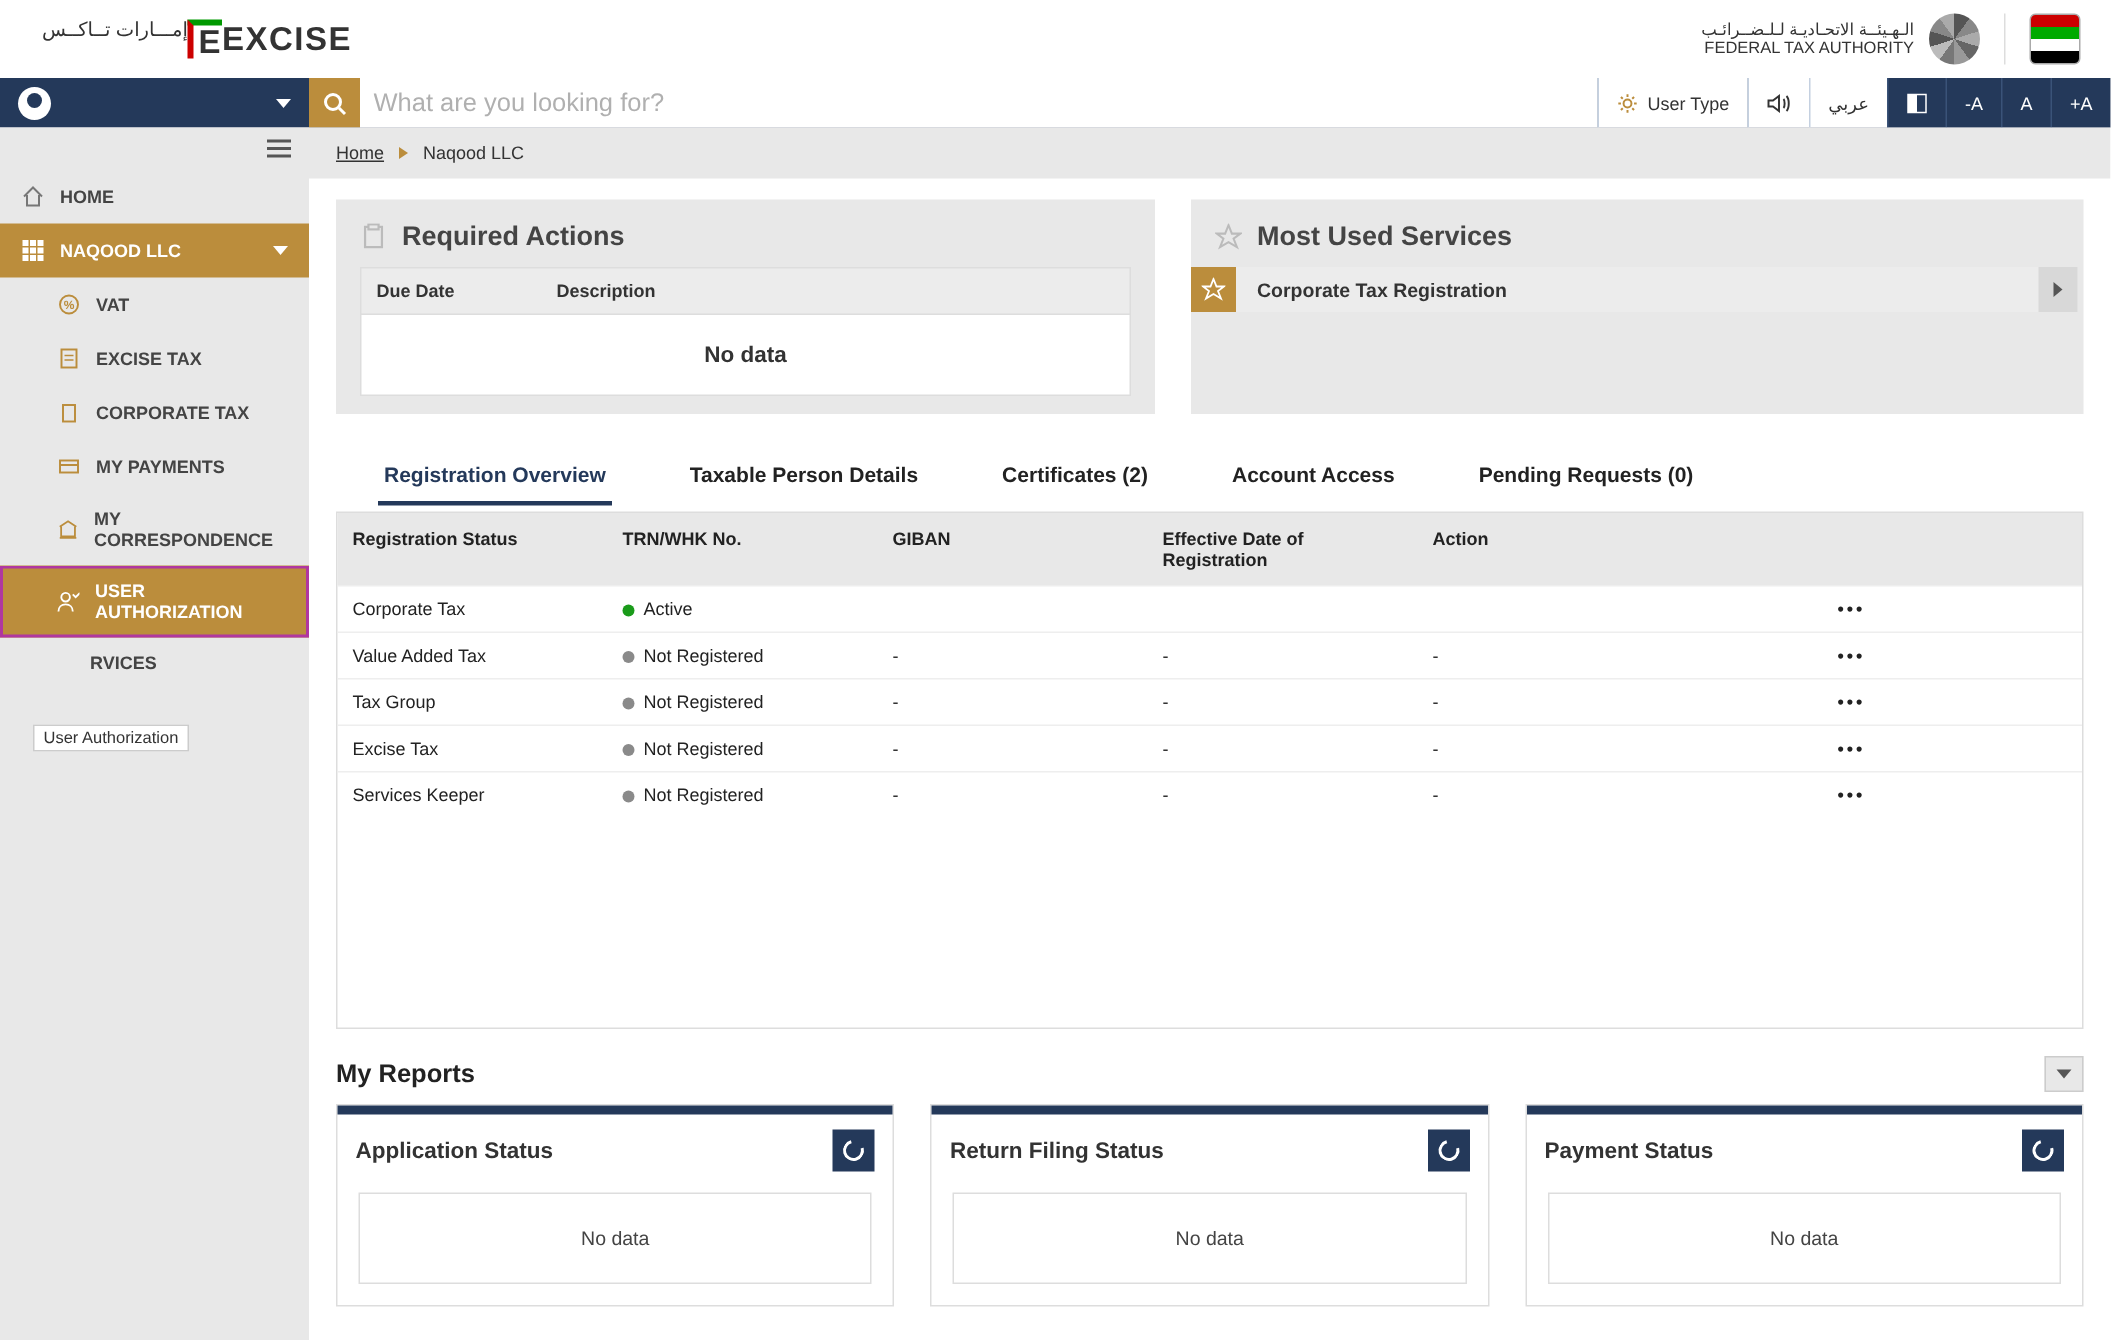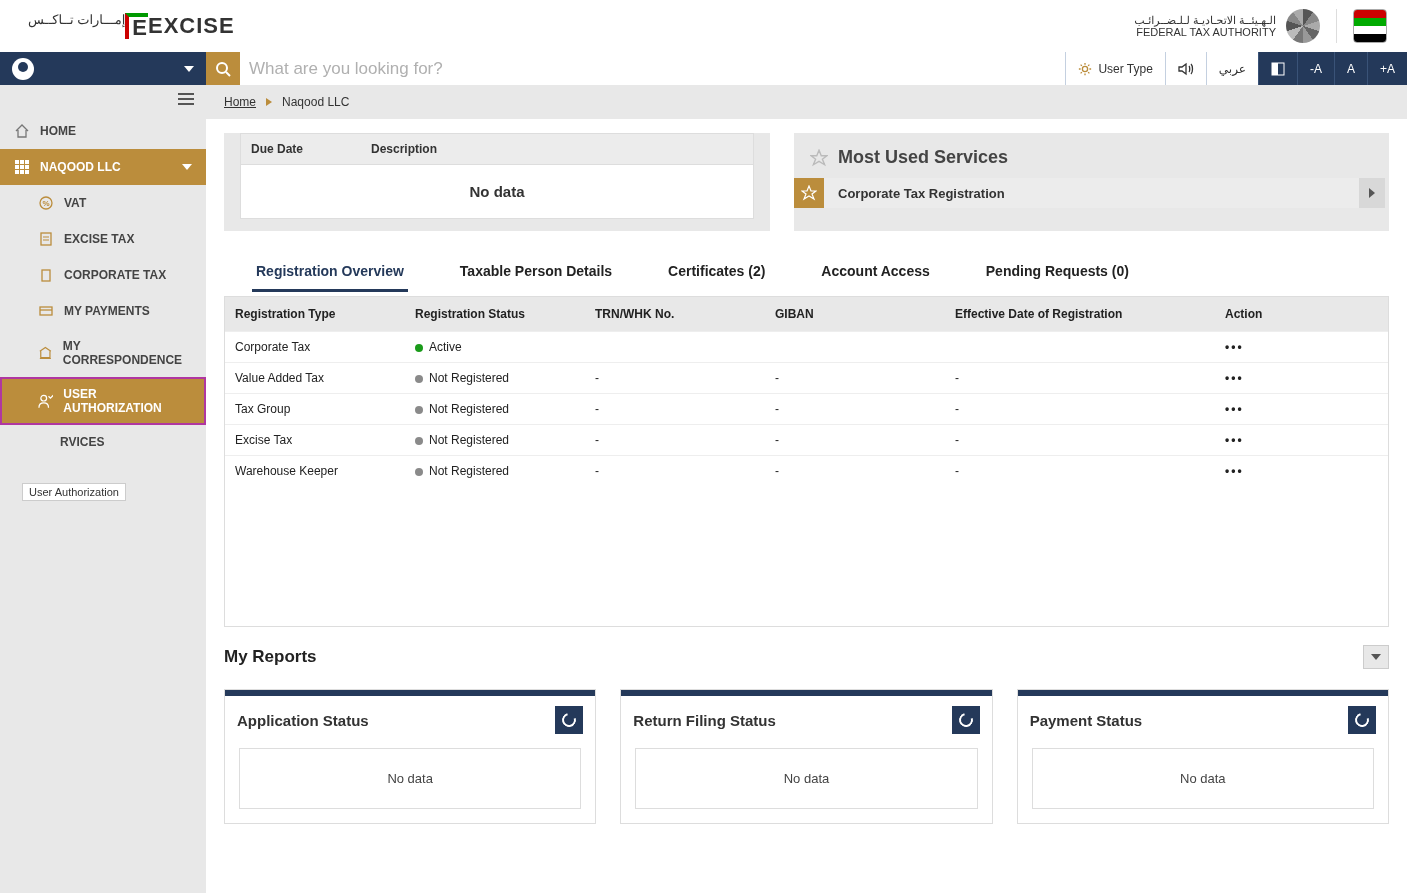--- a/index.html
+++ b/index.html
@@ -75,21 +75,21 @@
 .dot-green { background:#1a9b1a; }
 .dot-grey { background:#8a8a8a; }
 .action-dots { letter-spacing:2px; font-weight:700; cursor:pointer; }
 .reg-spacer { height:140px; }
 
 .my-reports { margin:18px 18px 0 18px; display:flex; justify-content:space-between; align-items:center; }
 .my-reports h3 { font-size:17px; font-weight:700; color:#222; }
 .collapse-btn { width:26px;height:24px;border:1px solid #ccc;background:#e8e8e8;display:flex;align-items:center;justify-content:center;cursor:pointer;}
 .chev-dn-sm{width:0;height:0;border-left:5px solid transparent;border-right:5px solid transparent;border-top:6px solid #555;}
 
-.report-cards { display:flex; gap:24px; margin:20px 18px 0 18px; }
+.report-cards { display:flex; gap:24px; margin:8px 18px 0 18px; }
 .report-card { flex:1; border:1px solid #ddd; }
 .report-bar { height:6px; background:#24395a; }
 .report-head { display:flex; justify-content:space-between; align-items:center; padding:10px 12px; }
 .report-head span { font-size:15px; font-weight:700; color:#333; }
 .refresh-btn { width:28px;height:28px;background:#24395a;display:flex;align-items:center;justify-content:center;cursor:pointer;}
 .refresh-icon{width:14px;height:14px;border:2px solid #fff;border-radius:50%;border-top-color:transparent;transform:rotate(30deg);} 
 .report-body { border:1px solid #ddd; margin:4px 14px 14px 14px; text-align:center; padding:22px 0; font-size:13px; color:#444; }
 
 svg { display:block; }
 </style>
@@ -242,20 +242,27 @@
 
   <div class="main">
     <div class="breadcrumb">
       <a href="#">Home</a>
       <span class="bc-arrow"></span>
       <span>Naqood LLC</span>
     </div>
 
     <div class="panels-row">
       <div class="panel left">
+        <div class="panel-title">
+          <svg width="18" height="18" viewBox="0 0 16 16">
+              <rect x="3" y="2" width="10" height="12" stroke="#bbb" fill="none" stroke-width="1.3"></rect>
+              <rect x="5" y="0.5" width="6" height="3" stroke="#bbb" fill="#e8e8e8" stroke-width="1.3"></rect>
+            </svg>
+          <span>Required Actions</span>
+        </div>
         <div class="req-table">
           <div class="req-head">
             <div class="dd">Due Date</div>
             <div>Description</div>
           </div>
           <div class="req-body">No data</div>
         </div>
       </div>
       <div class="panel right">
         <div class="panel-title">
@@ -281,21 +288,20 @@
     <div class="tabs">
       <div class="tab active">Registration Overview</div>
       <div class="tab">Taxable Person Details</div>
       <div class="tab">Certificates (2)</div>
       <div class="tab">Account Access</div>
       <div class="tab">Pending Requests (0)</div>
     </div>
 
     <div class="reg-table">
       <div class="reg-head">
-        <div>Registration Type</div>
         <div>Registration Status</div>
         <div>TRN/WHK No.</div>
         <div>GIBAN</div>
         <div>Effective Date of Registration</div>
         <div>Action</div>
       </div>
       <div id="reg-rows">
           <div class="reg-row">
             <div>Corporate Tax</div>
             <div><span class="status-dot dot-green"></span>Active</div>
@@ -322,21 +328,21 @@
           </div>
           <div class="reg-row">
             <div>Excise Tax</div>
             <div><span class="status-dot dot-grey"></span>Not Registered</div>
             <div>-</div>
             <div>-</div>
             <div>-</div>
             <div class="action-dots">•••</div>
           </div>
           <div class="reg-row">
-            <div>Warehouse Keeper</div>
+            <div>Services Keeper</div>
             <div><span class="status-dot dot-grey"></span>Not Registered</div>
             <div>-</div>
             <div>-</div>
             <div>-</div>
             <div class="action-dots">•••</div>
           </div>
         </div>
       <div class="reg-spacer"></div>
     </div>
 

